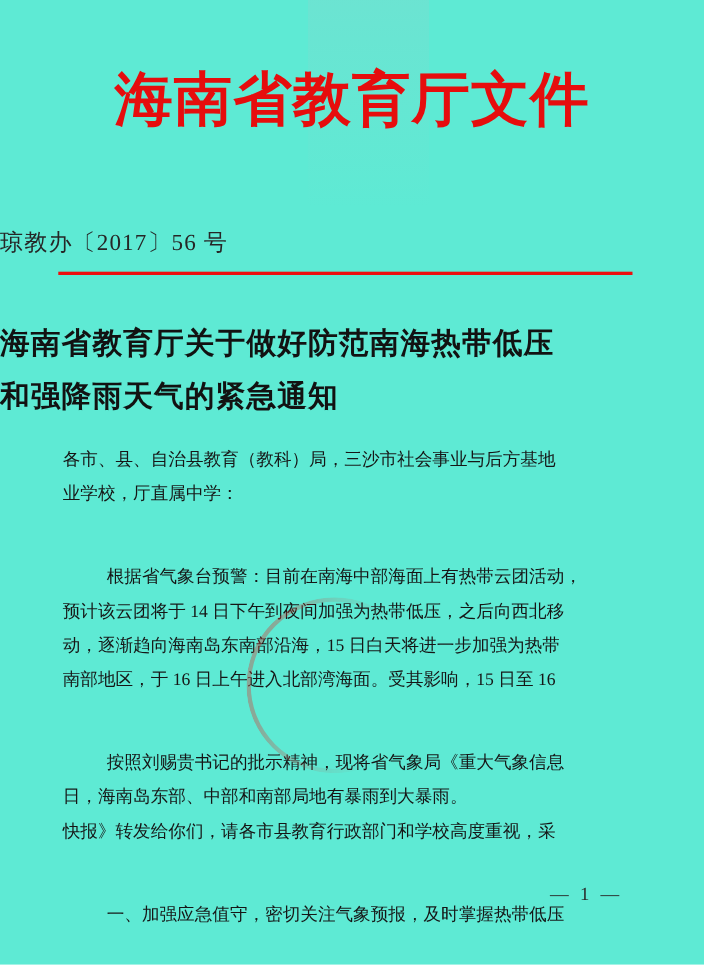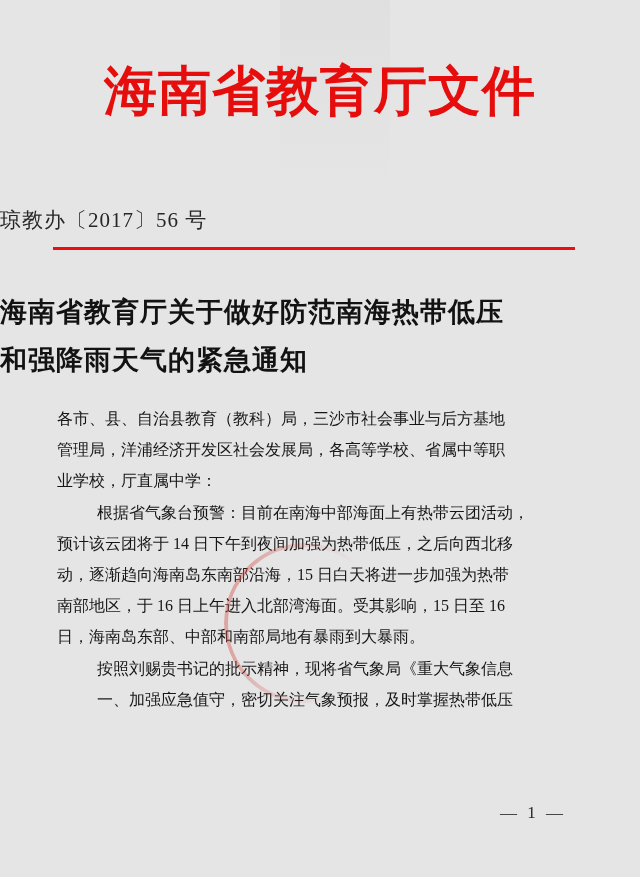--- a/index.html
+++ b/index.html
@@ -1,20 +1,20 @@
 <!DOCTYPE html>
 <html><head>
 <meta charset="utf-8">
 <style>
   html, body { margin: 0; padding: 0; background: #ffffff; }
   .page {
     position: relative;
     width: 640px;
     height: 877px;
-    background: #e5e5e5;
+    background: #5eead4;
     overflow: hidden;
     font-family: "Liberation Serif", "DejaVu Serif", serif;
     color: #1e1e1e;
   }
   
   .scan-smudge {
     position: absolute;
     left: 280px; top: 0; width: 110px; height: 190px;
     background: linear-gradient(to bottom, rgba(190,190,196,0.14), rgba(190,190,196,0));
     pointer-events: none;
@@ -56,21 +56,21 @@
   }
   .body-text {
     position: absolute;
     top: 403px; left: 57px;
     width: 530px;
     font-size: 16px;
     line-height: 31.2px;
     color: #161616;
   }
   .bline { white-space: nowrap; }
-  .bline.ind { text-indent: 40px; }
+  .bline.ind { text-indent: 40px; margin-top: 44px; }
   .seal-stamp {
     position: absolute;
     left: 224px; top: 543px;
     width: 152px; height: 152px;
     border: 4px solid rgba(207, 62, 55, 0.38);
     border-radius: 50%;
     -webkit-mask: linear-gradient(100deg, #000 15%, rgba(0,0,0,0.35) 45%, transparent 72%);
     mask: linear-gradient(100deg, #000 15%, rgba(0,0,0,0.35) 45%, transparent 72%);
     pointer-events: none;
   }
@@ -96,28 +96,28 @@
 
   <div class="red-line"></div>
 
   <div class="doc-title">
     <div>海南省教育厅关于做好防范南海热带低压</div>
     <div>和强降雨天气的紧急通知</div>
   </div>
 
   <div class="body-text">
       <div class="bline">各市、县、自治县教育（教科）局，三沙市社会事业与后方基地</div>
-      <div class="bline">管理局，洋浦经济开发区社会发展局，各高等学校、省属中等职</div>
       <div class="bline">业学校，厅直属中学：</div>
       <div class="bline ind">根据省气象台预警：目前在南海中部海面上有热带云团活动，</div>
       <div class="bline">预计该云团将于 14 日下午到夜间加强为热带低压，之后向西北移</div>
       <div class="bline">动，逐渐趋向海南岛东南部沿海，15 日白天将进一步加强为热带</div>
       <div class="bline">南部地区，于 16 日上午进入北部湾海面。受其影响，15 日至 16</div>
+      <div class="bline ind">按照刘赐贵书记的批示精神，现将省气象局《重大气象信息</div>
       <div class="bline">日，海南岛东部、中部和南部局地有暴雨到大暴雨。</div>
-      <div class="bline ind">按照刘赐贵书记的批示精神，现将省气象局《重大气象信息</div>
+      <div class="bline">快报》转发给你们，请各市县教育行政部门和学校高度重视，采</div>
       <div class="bline ind">一、加强应急值守，密切关注气象预报，及时掌握热带低压</div>
     </div>
 
   <div class="seal-stamp"></div>
 
   <div class="page-number">— 1 —</div>
 
 </div>
 
 </body></html>

